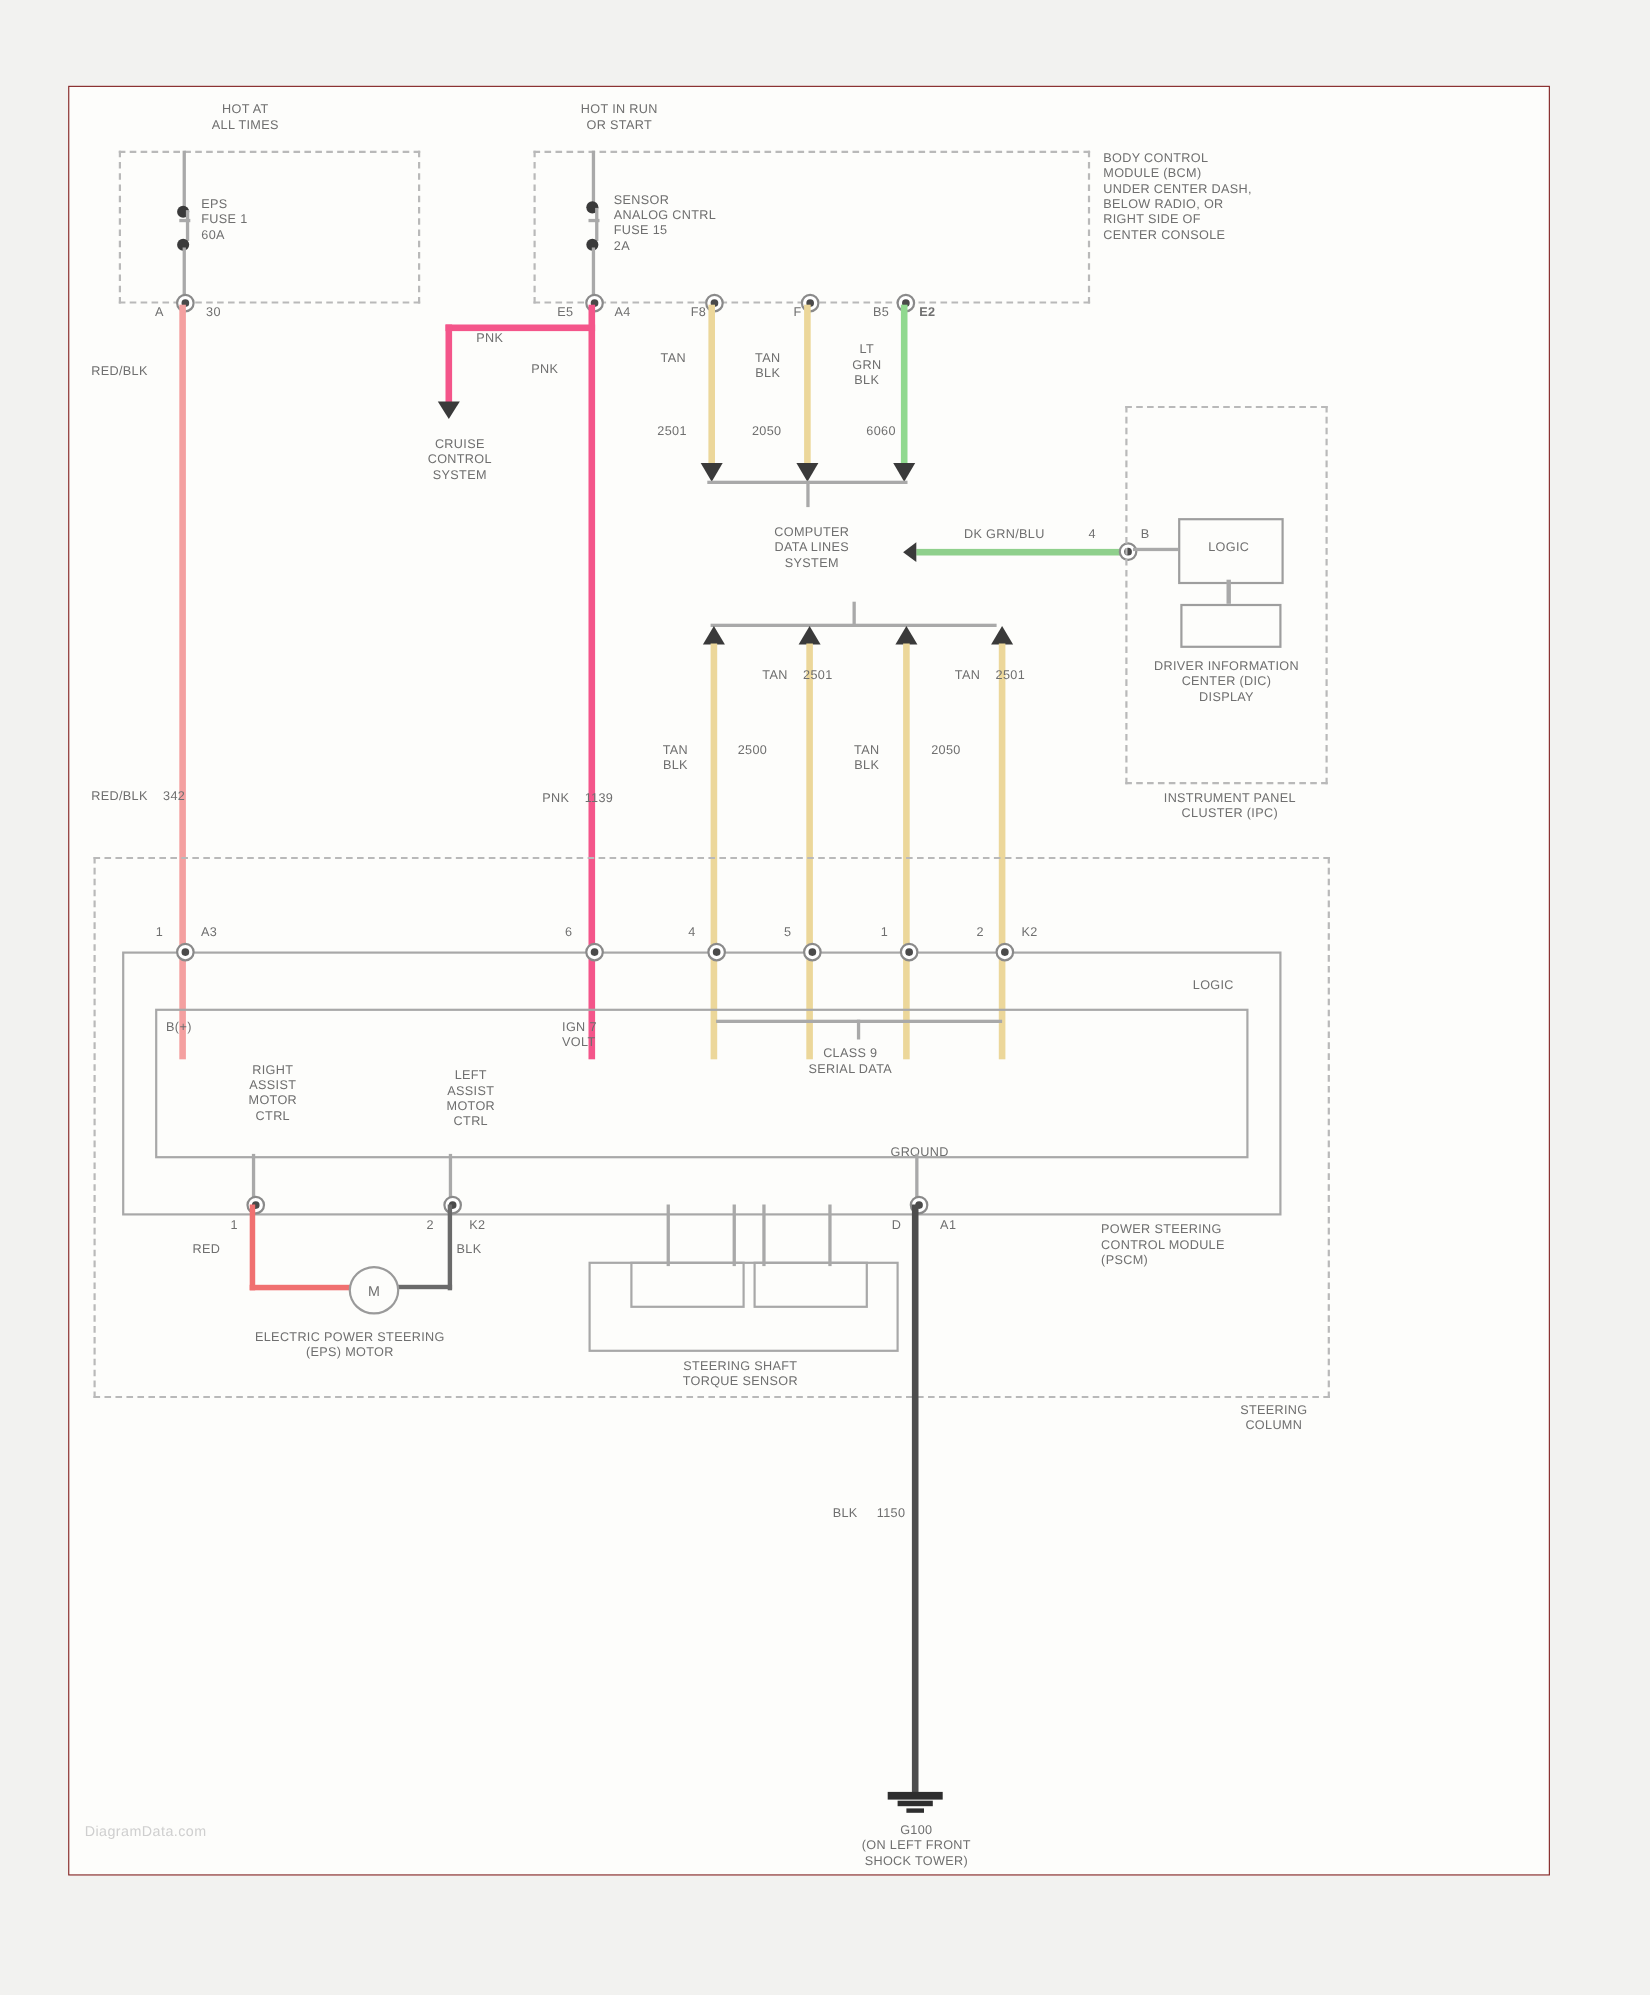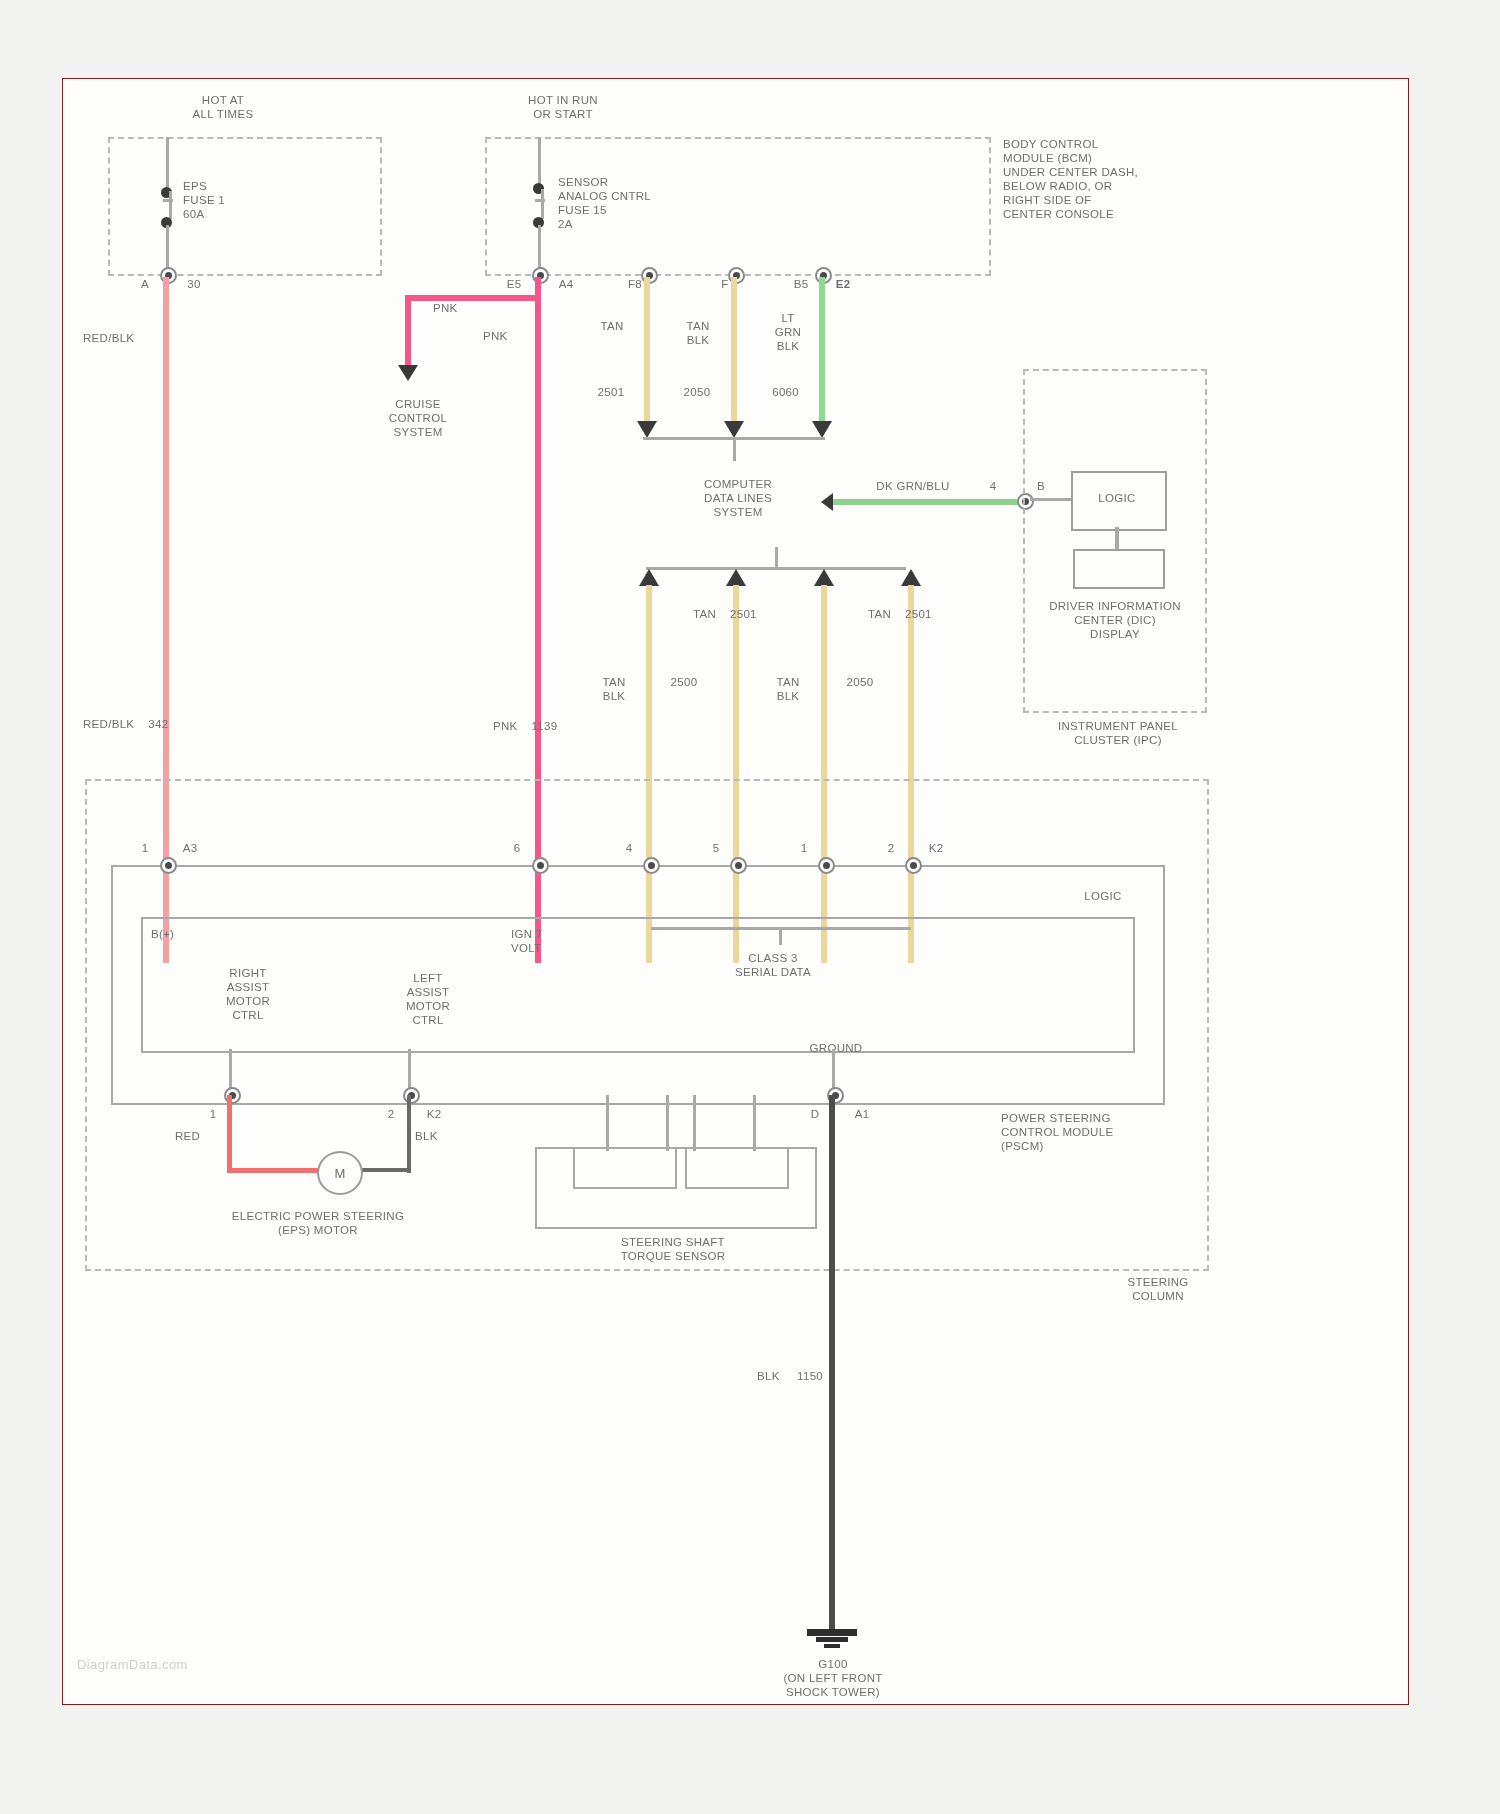--- a/index.html
+++ b/index.html
@@ -101,21 +101,21 @@
   <div class="wire vw" style="left:756px;top:198px;width:6px;height:152px;background:#90d98f;"></div>
 
   <div class="lbl" style="left:524px;top:240px;width:50px;">TAN</div>
   <div class="lbl" style="left:522px;top:306px;width:52px;">2501</div>
   <div class="lbl" style="left:610px;top:240px;width:50px;">TAN
 BLK</div>
   <div class="lbl" style="left:608px;top:306px;width:52px;">2050</div>
   <div class="lbl" style="left:700px;top:232px;width:50px;">LT
 GRN
 BLK</div>
-  <div class="lbl" style="left:684px;top:306px;width:52px;text-align:right;">6060</div>
+  <div class="lbl" style="left:712px;top:306px;width:52px;">6060</div>
 
   <div class="arw" style="left:574px;top:342px;border-top:17px solid #3a3a3a;"></div>
   <div class="arw" style="left:661px;top:342px;border-top:17px solid #3a3a3a;"></div>
   <div class="arw" style="left:749px;top:342px;border-top:17px solid #3a3a3a;"></div>
   <div class="thin" style="left:580px;top:358px;width:182px;height:3px;"></div>
   <div class="thin" style="left:670px;top:358px;width:3px;height:24px;"></div>
   <div class="lbl" style="left:605px;top:398px;width:140px;">COMPUTER
 DATA LINES
 SYSTEM</div>
 
@@ -175,21 +175,21 @@
   <div class="lbl lt" style="left:448px;top:848px;width:70px;">IGN 7
 VOLT</div>
   <div class="lbl" style="left:120px;top:887px;width:130px;">RIGHT
 ASSIST
 MOTOR
 CTRL</div>
   <div class="lbl" style="left:300px;top:892px;width:130px;">LEFT
 ASSIST
 MOTOR
 CTRL</div>
-  <div class="lbl" style="left:630px;top:872px;width:160px;">CLASS 3
+  <div class="lbl" style="left:630px;top:872px;width:160px;">CLASS 9
 SERIAL DATA</div>
   <div class="lbl" style="left:718px;top:942px;width:110px;margin-top:20px;">GROUND</div>
   <div class="thin" style="left:588px;top:848px;width:260px;height:3px;"></div>
   <div class="thin" style="left:716px;top:848px;width:3px;height:18px;"></div>
 
   <div class="cdot" style="left:97px;top:778px;"></div>
   <div class="cdot" style="left:469px;top:778px;"></div>
   <div class="cdot" style="left:580px;top:778px;"></div>
   <div class="cdot" style="left:667px;top:778px;"></div>
   <div class="cdot" style="left:755px;top:778px;"></div>

